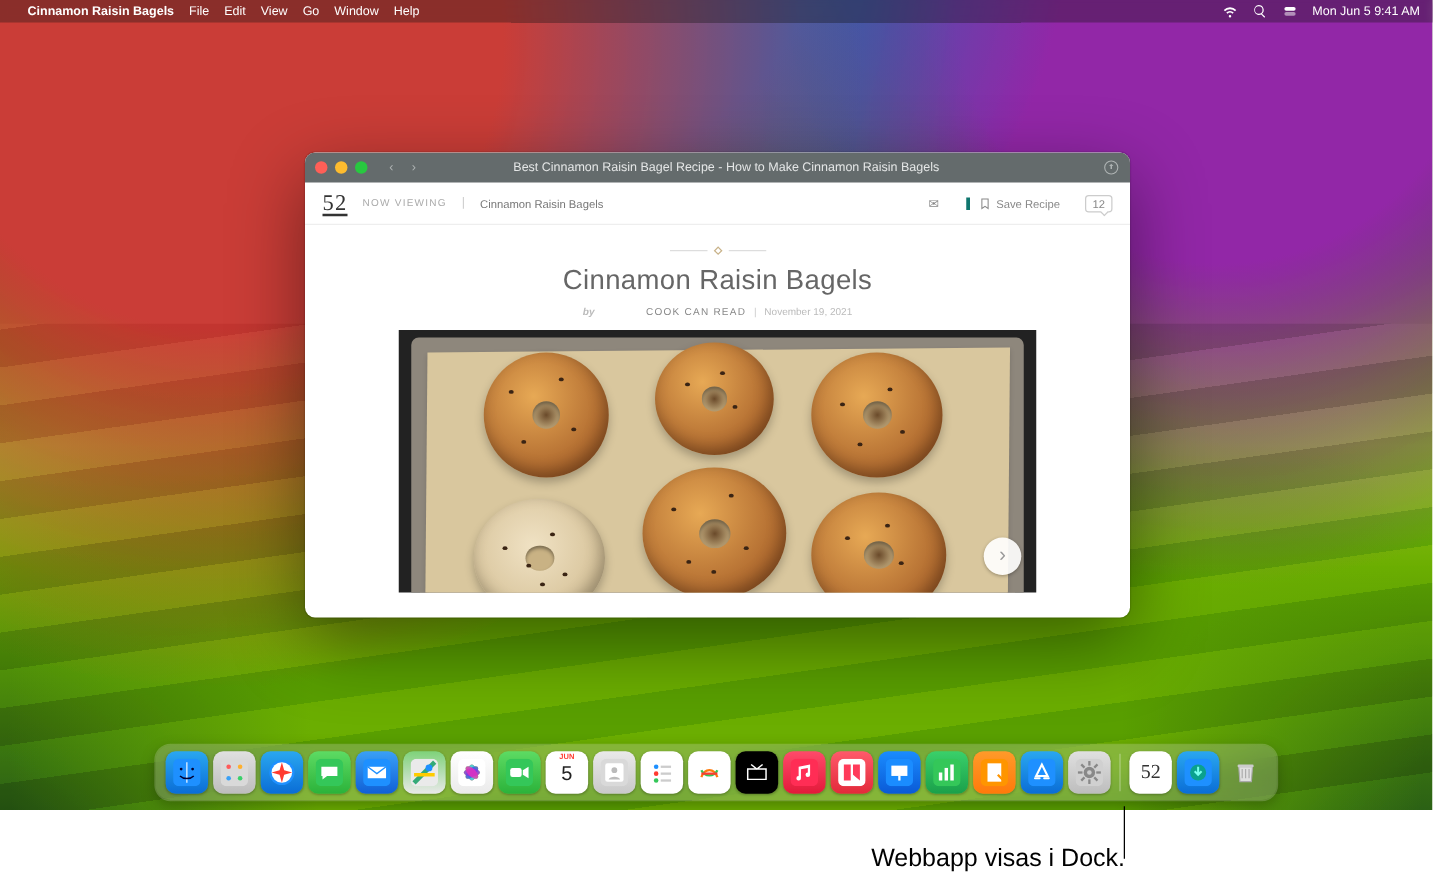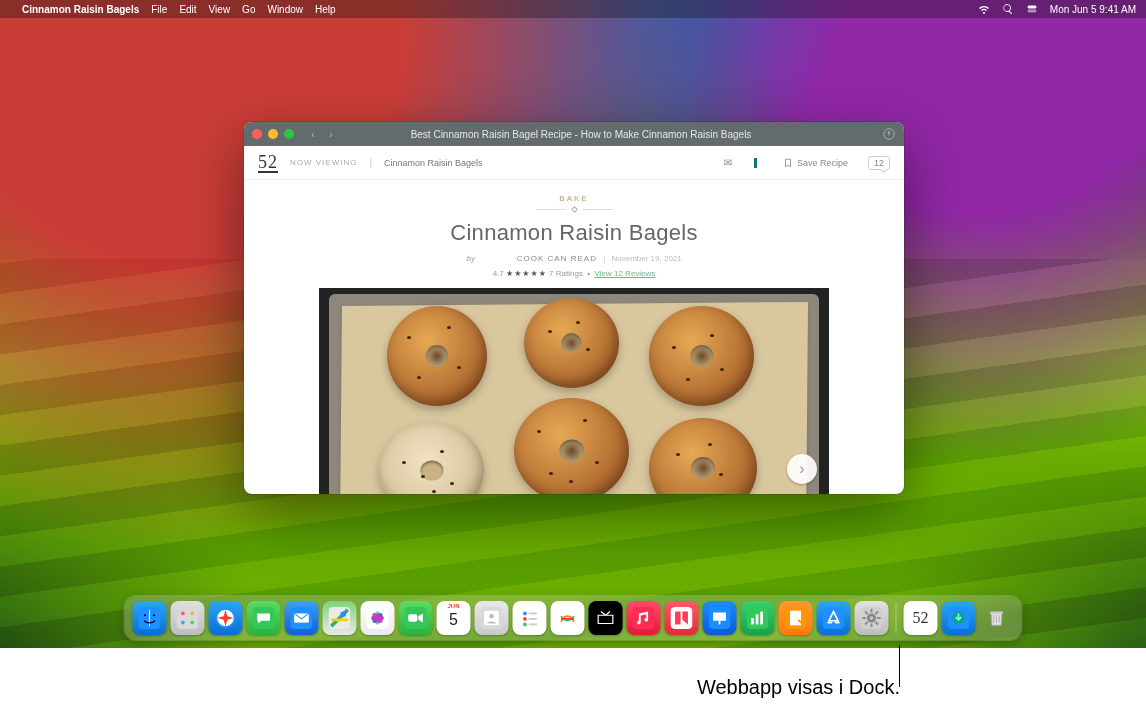--- a/index.html
+++ b/index.html
@@ -74,21 +74,21 @@
   .sitehdr {
     height:34px; display:flex; align-items:center; padding:0 14px; gap:12px;
     border-bottom:1px solid #eee; font-size:10px; color:#666;
   }
   .sitehdr .logo52 { font-family: Georgia, serif; font-size:18px; color:#333; letter-spacing:1px; border-bottom:2px solid #333; padding-bottom:0px; line-height:1;}
   .sitehdr .nv { letter-spacing:1px; color:#aaa; font-size:8px;}
   .sitehdr .divider { color:#ccc; }
   .sitehdr .pgname { color:#777; font-size:9px;}
   .sitehdr .sp { flex:1; }
   .sitehdr .ricon { width:16px; text-align:center; color:#888;}
-  .sitehdr .srec { display:flex; align-items:center; gap:4px; color:#888; font-size:9px; border-left:3px solid #0f766e; padding-left:26px; margin-left:6px;}
+  .sitehdr .srec { display:flex; align-items:center; gap:4px; color:#888; font-size:9px; border-left:3px solid #0f766e; padding-left:7px; margin-left:6px;}
   .sitehdr .cmt { border:1px solid #ccc; border-radius:3px; padding:1px 5px; font-size:9px; color:#888; position:relative; margin-left:8px;}
   .sitehdr .cmt::after{content:"";position:absolute;bottom:-3px;right:3px;width:4px;height:4px;border-right:1px solid #ccc;border-bottom:1px solid #ccc;background:#fff;transform:rotate(45deg);}
 
   .page { flex:1; overflow:hidden; text-align:center; padding-top:14px; }
   .cat { font-size:8px; letter-spacing:2px; color:#b89a6a; }
   .catdeco { display:flex; align-items:center; justify-content:center; gap:6px; margin:4px 0 8px; }
   .catdeco .line{ width:30px; height:1px; background:#ddd;}
   .catdeco .diamond{ width:5px;height:5px;border:1px solid #c9b38a;transform:rotate(45deg);}
   .ptitle{ font-family: "Helvetica Neue", Arial; font-weight:300; color:#666; font-size:22px; letter-spacing:0.3px;}
   .byline{ font-size:8px; color:#999; margin-top:8px;}
@@ -229,39 +229,31 @@
       <span class="srec">
         <svg width="10" height="10" viewBox="0 0 24 24" fill="none" stroke="#888" stroke-width="2">
             <path d="M6 3h12v18l-6-4-6 4z"></path>
           </svg>
         <span>Save Recipe</span>
       </span>
       <span class="cmt">12</span>
     </div>
 
     <div class="page">
-      <div class="cat">BAKE</div>
       <div class="catdeco">
           <div class="line"></div>
           <div class="diamond"></div>
           <div class="line"></div>
         </div>
       <div class="ptitle">Cinnamon Raisin Bagels</div>
       <div class="byline">
         <span class="by">by</span>
         <span class="author">COOK CAN READ</span>
         <span class="sep">|</span>
         <span class="date">November 19, 2021</span>
-      </div>
-      <div class="ratings">
-        <span>4.7</span>
-        <span class="stars">★★★★★</span>
-        <span>7 Ratings</span>
-        &nbsp;•&nbsp;
-        <span class="link">View 12 Reviews</span>
       </div>
 
       <div class="hero">
         <div class="tray"></div>
         <div class="parch"></div>
 
         <div class="bagel" style="left:68px;top:18px;width:100px;height:100px;">
           <div class="hole"></div>
           <div class="raisin" style="left:20%;top:30%"></div>
             <div class="raisin" style="left:60%;top:20%"></div>

